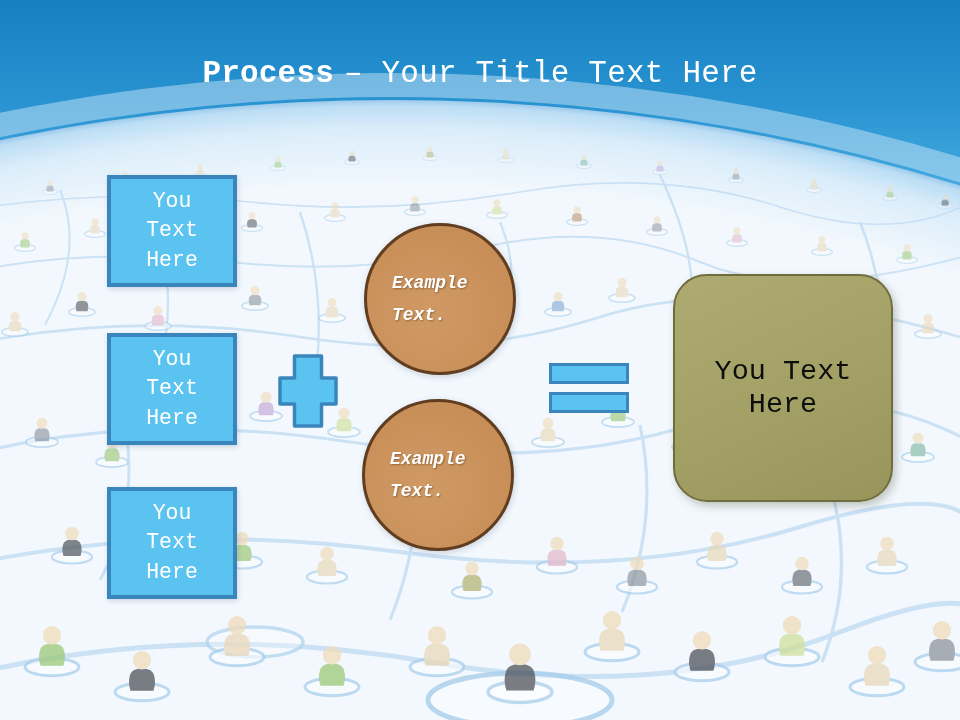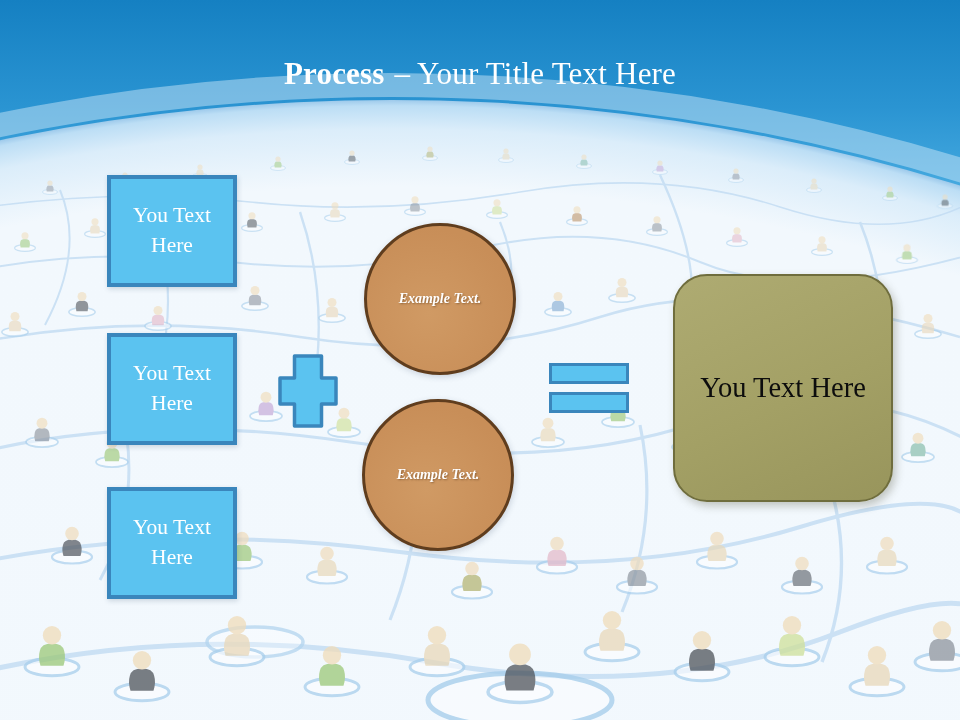--- a/index.html
+++ b/index.html
@@ -1,17 +1,17 @@
 <!DOCTYPE html>
 <html style="--sky_top: #1580C2; --sky_bottom: #63BEEC; --box_fill: #5BC3F0; --box_border: #3A86BC; --circle_fill: #C88E58; --circle_border: #5F3D1E; --result_fill: #A3A065; --result_border: #6F6D3D; --network_line: #BFDAF2;"><head>
 <meta charset="utf-8">
 <style>
   html,body{margin:0;padding:0;background:#ffffff;}
   .slide{position:relative;width:960px;height:720px;overflow:hidden;
-         font-family:Liberation Serif, serif;background:#F2F8FD;}
+         font-family:Liberation Mono, monospace;background:#F2F8FD;}
   
   .sky{position:absolute;left:0;top:0;width:960px;height:280px;
        background:linear-gradient(180deg,var(--sky_top,#1580C2) 0%,#2A94D2 38%,#46AAE0 68%,var(--sky_bottom,#63BEEC) 100%);}
   svg.bg{position:absolute;left:0;top:0;width:960px;height:720px;pointer-events:none;}
   
   .title{position:absolute;left:0;top:56px;width:960px;text-align:center;
          color:#ffffff;font-size:31px;letter-spacing:.2px;white-space:nowrap;}
   .title .t-bold{font-weight:700;}
   .title .t-rest{font-weight:400;margin-left:.32em;}
   
@@ -21,22 +21,22 @@
         display:flex;align-items:center;justify-content:center;
         box-shadow:1px 2px 5px rgba(30,60,90,.18);}
   .ybox span{display:block;width:100px;}
   .b1{top:175px;} .b2{top:333px;} .b3{top:487px;}
   
   .plus{position:absolute;left:276px;top:352px;}
   
   .circle{position:absolute;width:152px;height:152px;box-sizing:border-box;border-radius:50%;
           background:radial-gradient(circle at 42% 60%,#D09A64 0%,var(--circle_fill,#C88E58) 70%);
           border:3.5px solid var(--circle_border,#5F3D1E);
-          color:#fff;font-weight:700;font-style:italic;font-size:14px;line-height:1.8;
-          display:flex;align-items:center;justify-content:center;text-align:center;
+          color:#fff;font-weight:700;font-style:italic;font-size:18px;line-height:1.8;
+          display:flex;align-items:center;justify-content:center;text-align:left;
           text-shadow:1px 1px 2px rgba(60,30,0,.4);
           box-shadow:1px 2px 6px rgba(40,60,90,.2);}
   .circle span{display:block;width:96px;}
   .c1{left:364px;top:223px;} .c2{left:362px;top:399px;}
   
   .equals{position:absolute;left:549px;top:363px;}
   .eq-bar{width:80px;height:21px;box-sizing:border-box;
           background:var(--box_fill,#5BC3F0);border:3.5px solid var(--box_border,#3A86BC);}
   .eq-bar + .eq-bar{margin-top:8px;}
   

